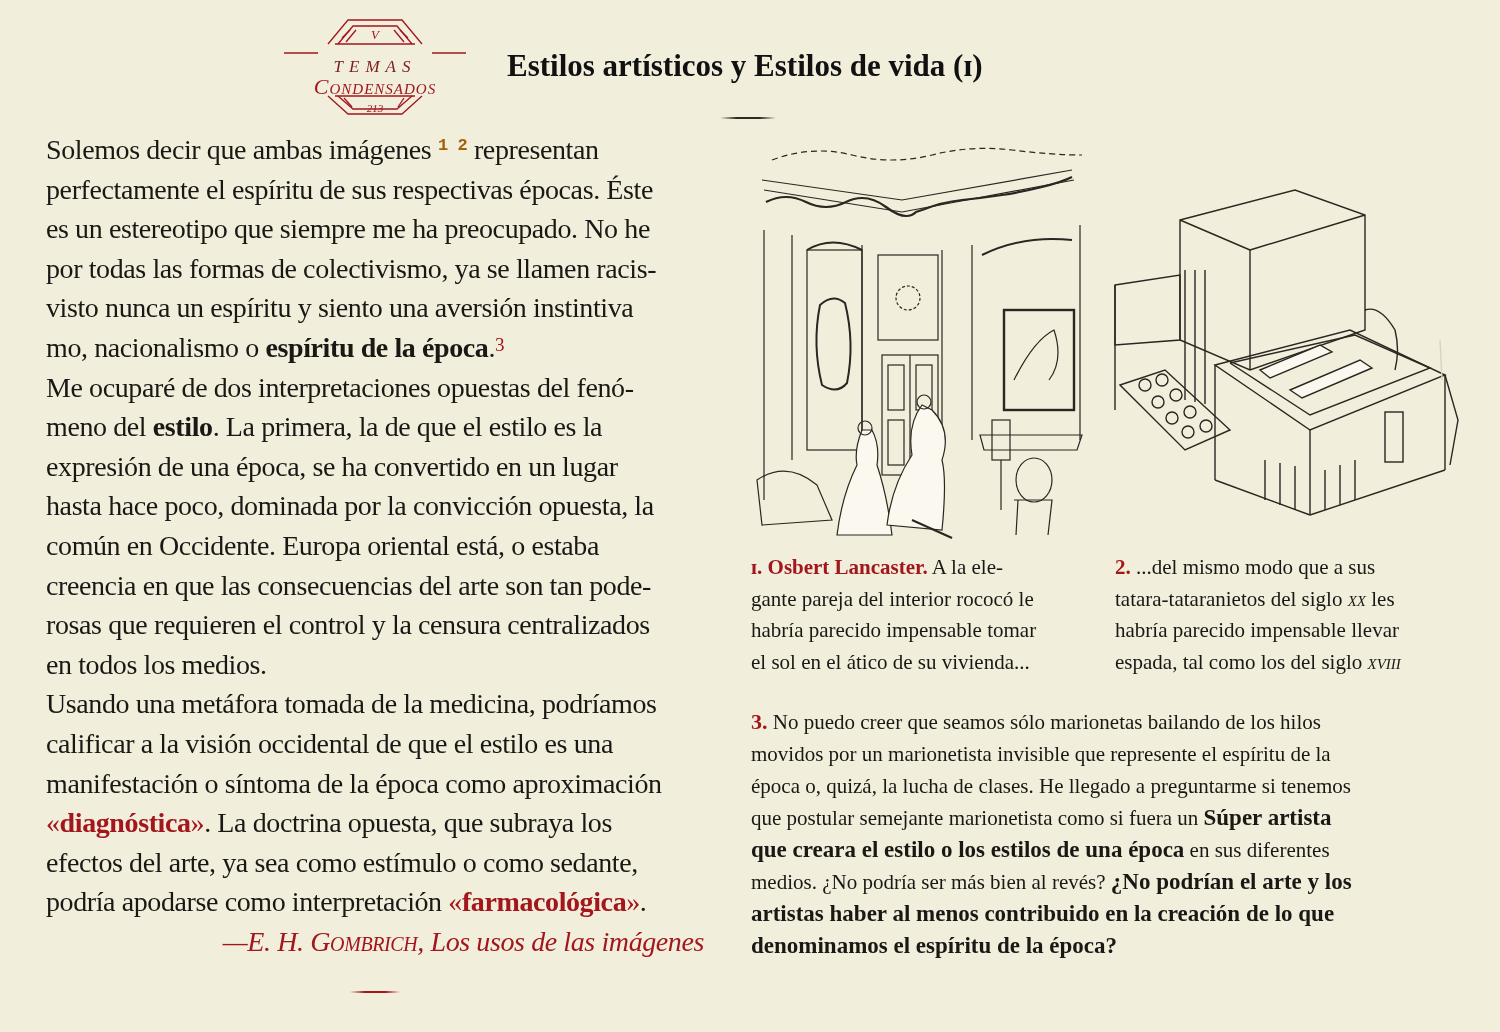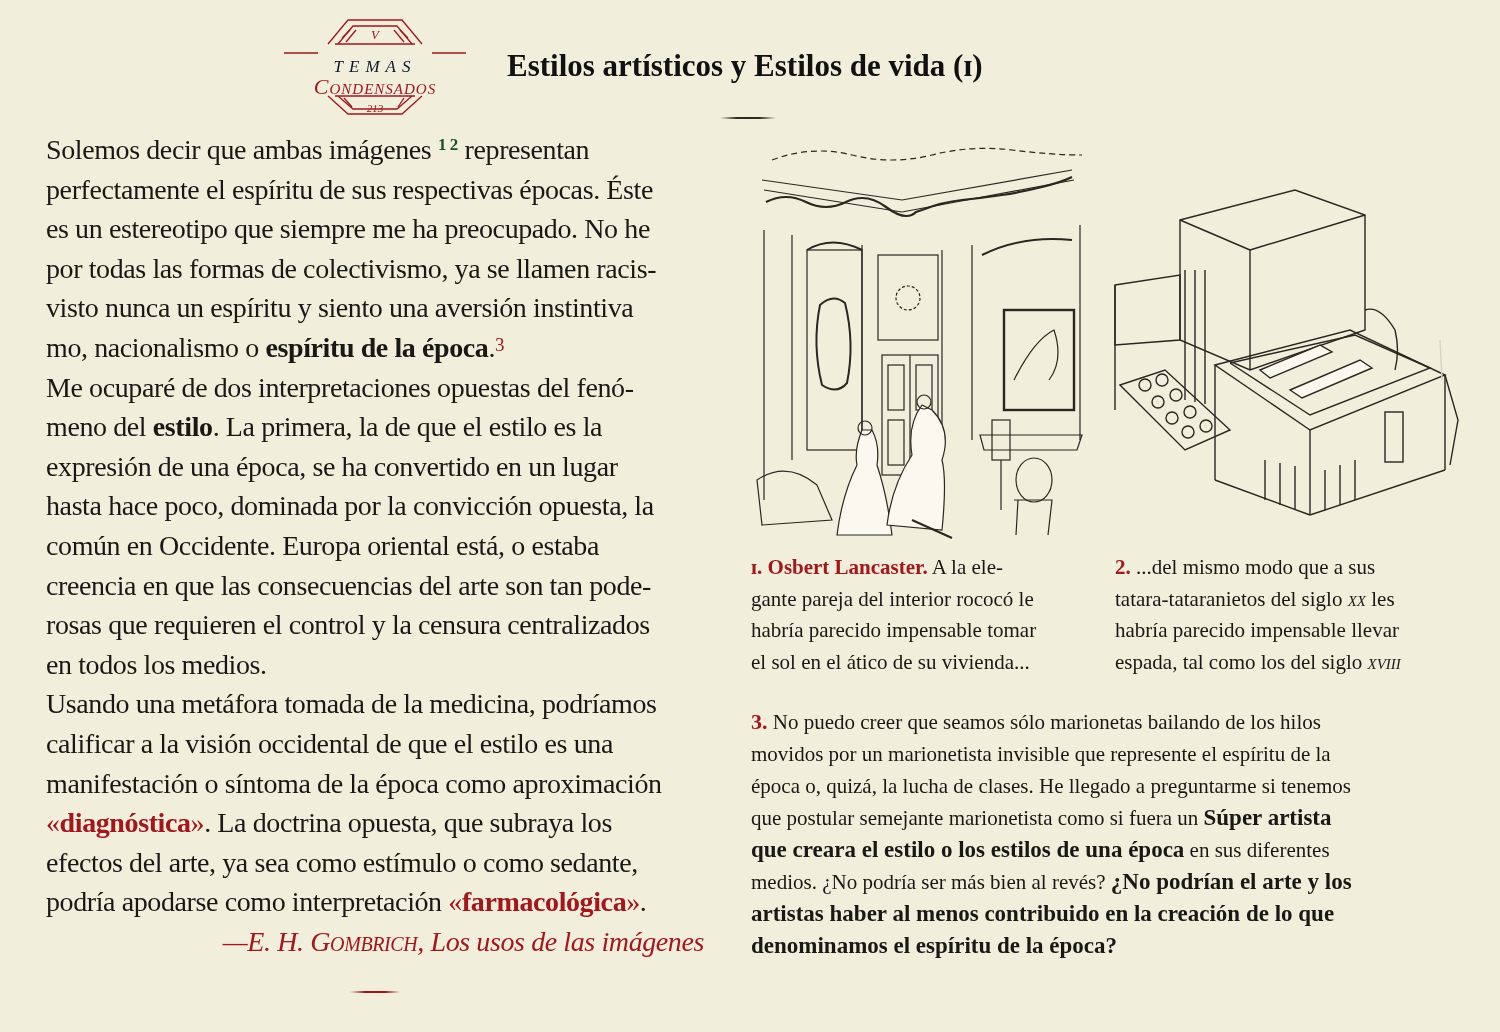--- a/index.html
+++ b/index.html
@@ -10,34 +10,34 @@
     color: #1a1814;
     position: relative;
   }
   .red { color: #a3161c; }
   b, .bold { font-weight: bold; }
 
   
   .logo { position: absolute; left: 280px; top: 16px; width: 190px; height: 100px; }
   .logo svg { position: absolute; left: 0; top: 0; }
   .logo .v { position: absolute; left: 0; width: 190px; top: 11px; text-align: center; font-size: 13px; color: #a3161c; font-style: italic; }
-  .logo .temas { position: absolute; left: 0; width: 190px; top: 41px; text-align: center; font-size: 17px; letter-spacing: 6px; color: #0f172a; font-style: italic; }
+  .logo .temas { position: absolute; left: 0; width: 190px; top: 41px; text-align: center; font-size: 17px; letter-spacing: 6px; color: #7f1d1d; font-style: italic; }
   .logo .cond { position: absolute; left: 0; width: 190px; top: 58px; text-align: center; font-size: 22px; letter-spacing: 1px; color: #a3161c; font-style: italic; font-variant: small-caps; }
   .logo .num { position: absolute; left: 0; width: 190px; top: 86px; text-align: center; font-size: 11px; color: #a3161c; font-style: italic; }
 
   .title { position: absolute; left: 507px; top: 48px; font-size: 31px; font-weight: bold; color: #111; white-space: nowrap; }
 
   .deco-top { position: absolute; left: 720px; top: 117px; width: 56px; height: 2px; background: linear-gradient(90deg, rgba(40,35,25,0), #2d2a22 30%, #2d2a22 70%, rgba(40,35,25,0)); }
   .deco-bottom { position: absolute; left: 350px; top: 991px; width: 50px; height: 2px; background: linear-gradient(90deg, rgba(163,22,28,0), #a3161c 30%, #a3161c 70%, rgba(163,22,28,0)); }
 
   
   .main { position: absolute; left: 46px; top: 130px; width: 680px; font-size: 28px; line-height: 39.6px; letter-spacing: -0.4px; }
   .main p { margin: 0; }
   .main .line { display: block; white-space: nowrap; }
-  .main sup { font-size: 17px; color: #14532d; font-weight: bold; vertical-align: 9px; line-height: 0; }
+  .main sup { font-size: 17px; color: #a16207; font-weight: bold; vertical-align: 9px; line-height: 0; font-family: Liberation Mono, monospace; }
   .main .fn3 { font-size: 19px; color: #a3161c; vertical-align: 6px; line-height: 0; }
   .attribution { display: block; text-align: right; font-style: italic; color: #a3161c; width: 658px; white-space: nowrap; }
   .attribution .sc { font-variant: small-caps; }
 
   
   .illus { position: absolute; }
   .illus1 { left: 752px; top: 140px; width: 340px; height: 400px; }
   .illus2 { left: 1110px; top: 180px; width: 350px; height: 350px; }
 
   

